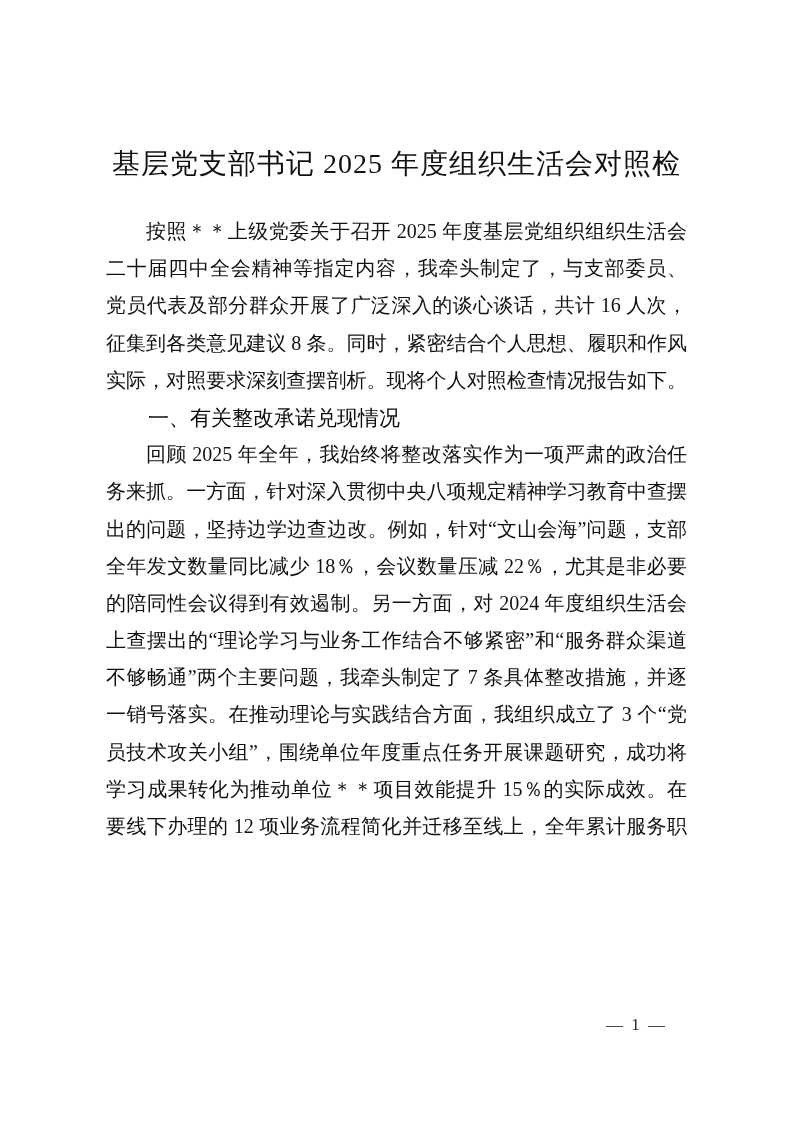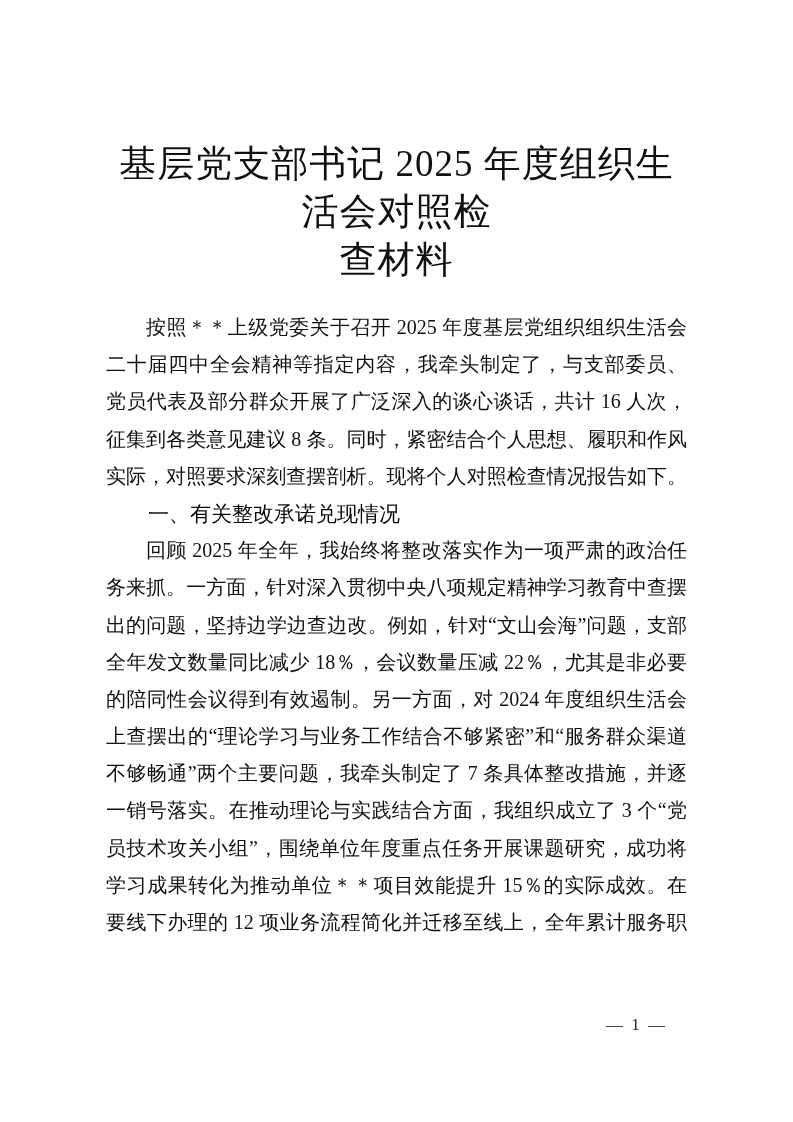--- a/index.html
+++ b/index.html
@@ -19,21 +19,21 @@
     position: absolute;
     left: 0; top: 0;
     width: 793px;
     height: 1122px;
     box-sizing: border-box;
     padding: 140px 106px 0 106px;
     background: #ffffff;
   }
   .title {
     margin: 0 0 25px 0;
-    font-size: 37px;
+    font-size: 28px;
     font-weight: 400;
     line-height: 48px;
     text-align: center;
     font-family: "Liberation Serif", serif;
     letter-spacing: 1px;
   }
   .body-text {
     width: 581px;
   }
   .paragraph {
@@ -71,21 +71,20 @@
     letter-spacing: 2px;
   }
 </style>
 </head>
 <body>
 
 <div class="page">
 
   <h1 class="title">
     <div>基层党支部书记 2025 年度组织生活会对照检</div>
-    <div>查材料</div>
   </h1>
 
   <div class="body-text">
       <div class="paragraph">
         <div class="line first">按照＊＊上级党委关于召开 2025 年度基层党组织组织生活会</div>
         <div class="line">二十届四中全会精神等指定内容，我牵头制定了，与支部委员、</div>
         <div class="line">党员代表及部分群众开展了广泛深入的谈心谈话，共计 16 人次，</div>
         <div class="line">征集到各类意见建议 8 条。同时，紧密结合个人思想、履职和作风</div>
         <div class="line">实际，对照要求深刻查摆剖析。现将个人对照检查情况报告如下。</div>
       </div>

